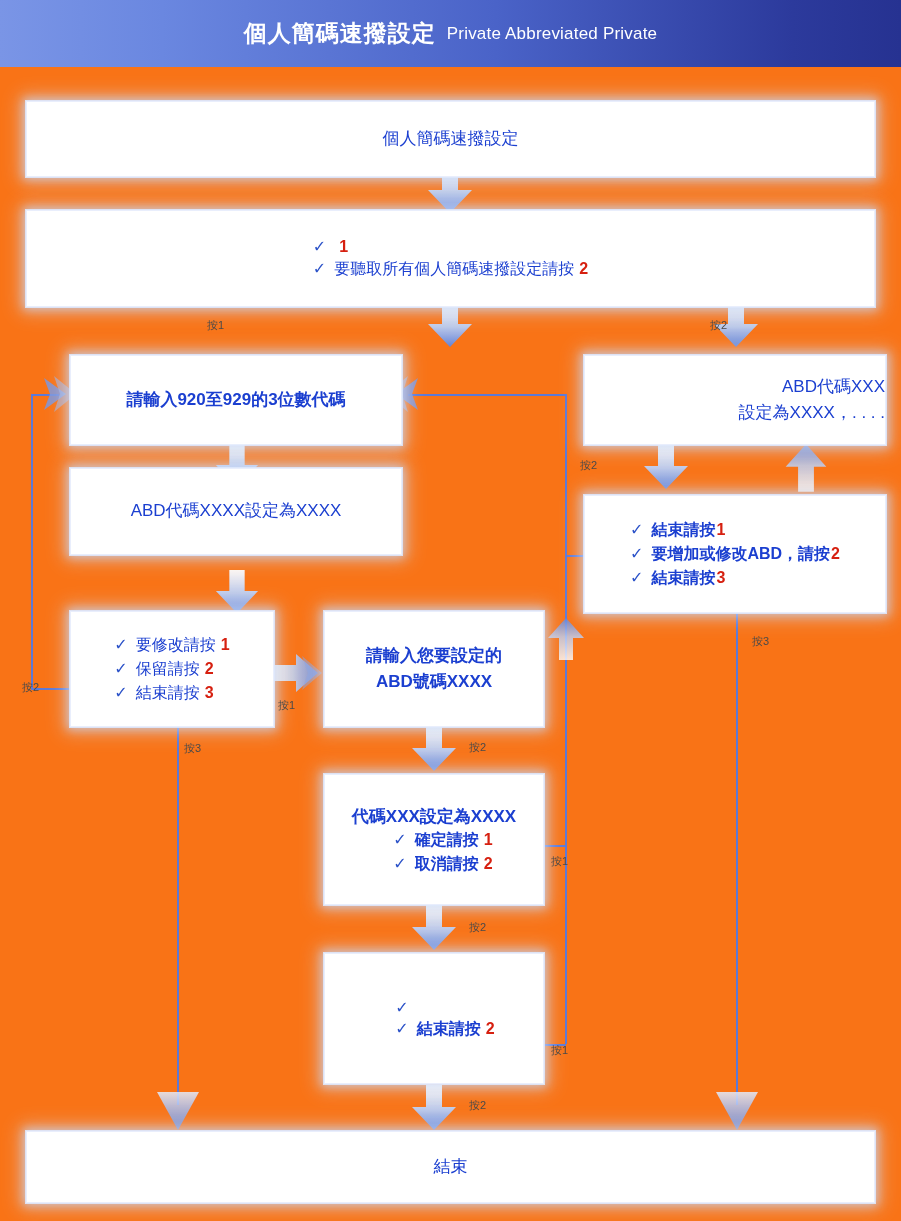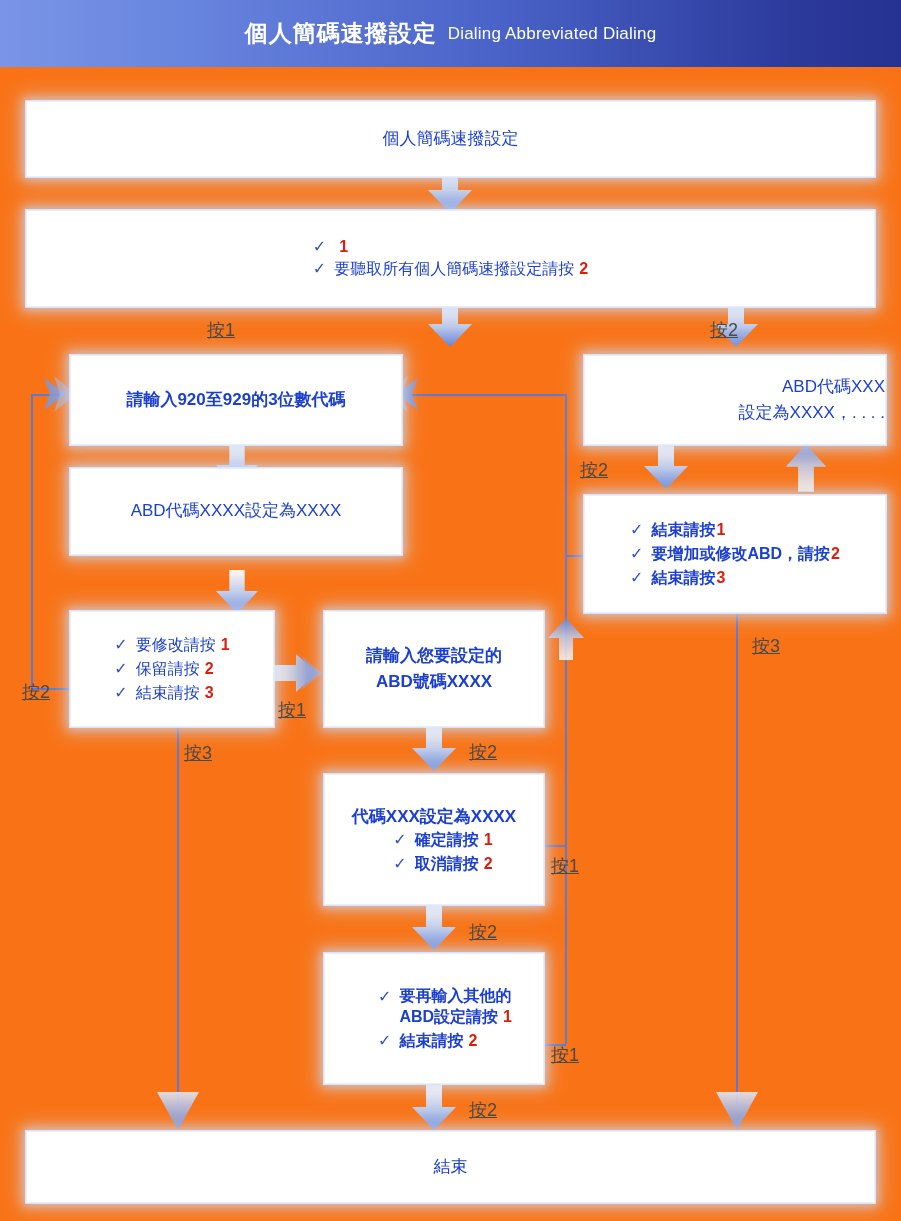--- a/index.html
+++ b/index.html
@@ -94,43 +94,42 @@
     color: #d62010;
     font-weight: 700;
     margin-left: 5px;
   }
   .cnum.tight { margin-left: 1px; }
 
   
   .elabel {
     position: absolute;
     color: #4a4a4a;
-    font-size: 18px;
+    font-size: 11px;
     white-space: nowrap;
-    text-decoration: underline;
   }
 
   
   .garrow { position: absolute; }
   .line {
     position: absolute;
     background: #5d79d6;
   }
   .vline { width: 1.5px; }
   .hline { height: 1.5px; }
 </style>
 </head>
 <body>
 
 <div id="page">
 
   <div class="header">
     <div class="header-inner">
       <span class="header-title-zh">個人簡碼速撥設定</span>
-      <span class="header-title-en">Dialing Abbreviated Dialing</span>
+      <span class="header-title-en">Private Abbreviated Private</span>
     </div>
   </div>
 
   <svg class="garrow" style="left:424px; top:168px;" width="52" height="48" viewBox="0 0 52 48">
     <defs>
       <linearGradient id="gd1" x1="0" y1="0" x2="0" y2="1">
         <stop offset="0%" stop-color="#ffffff"></stop>
           <stop offset="55%" stop-color="#b9cdf4"></stop>
           <stop offset="100%" stop-color="#5c83e0"></stop>
       </linearGradient>
@@ -295,24 +294,20 @@
         <span class="ctext bold">取消請按</span>
         <span class="cnum">2</span>
       </div>
     </div>
   </div>
 
   <div class="box" style="left:324px; top:953px; width:220px; height:131px;">
     <div class="clist" style="align-items:flex-start; padding-left:22px;">
       <div class="crow" style="align-items:flex-start;">
         <span class="check" style="margin-top:3px;">✓</span>
-        <span>
-          <span class="ctext bold">要再輸入其他的</span><br>
-          <span class="ctext bold">ABD設定請按</span><span class="cnum">1</span>
-        </span>
       </div>
       <div class="crow">
         <span class="check">✓</span>
         <span class="ctext bold">結束請按</span>
         <span class="cnum">2</span>
       </div>
     </div>
   </div>
 
   <div class="box" style="left:584px; top:355px; width:302px; height:90px;align-items:flex-end;">

